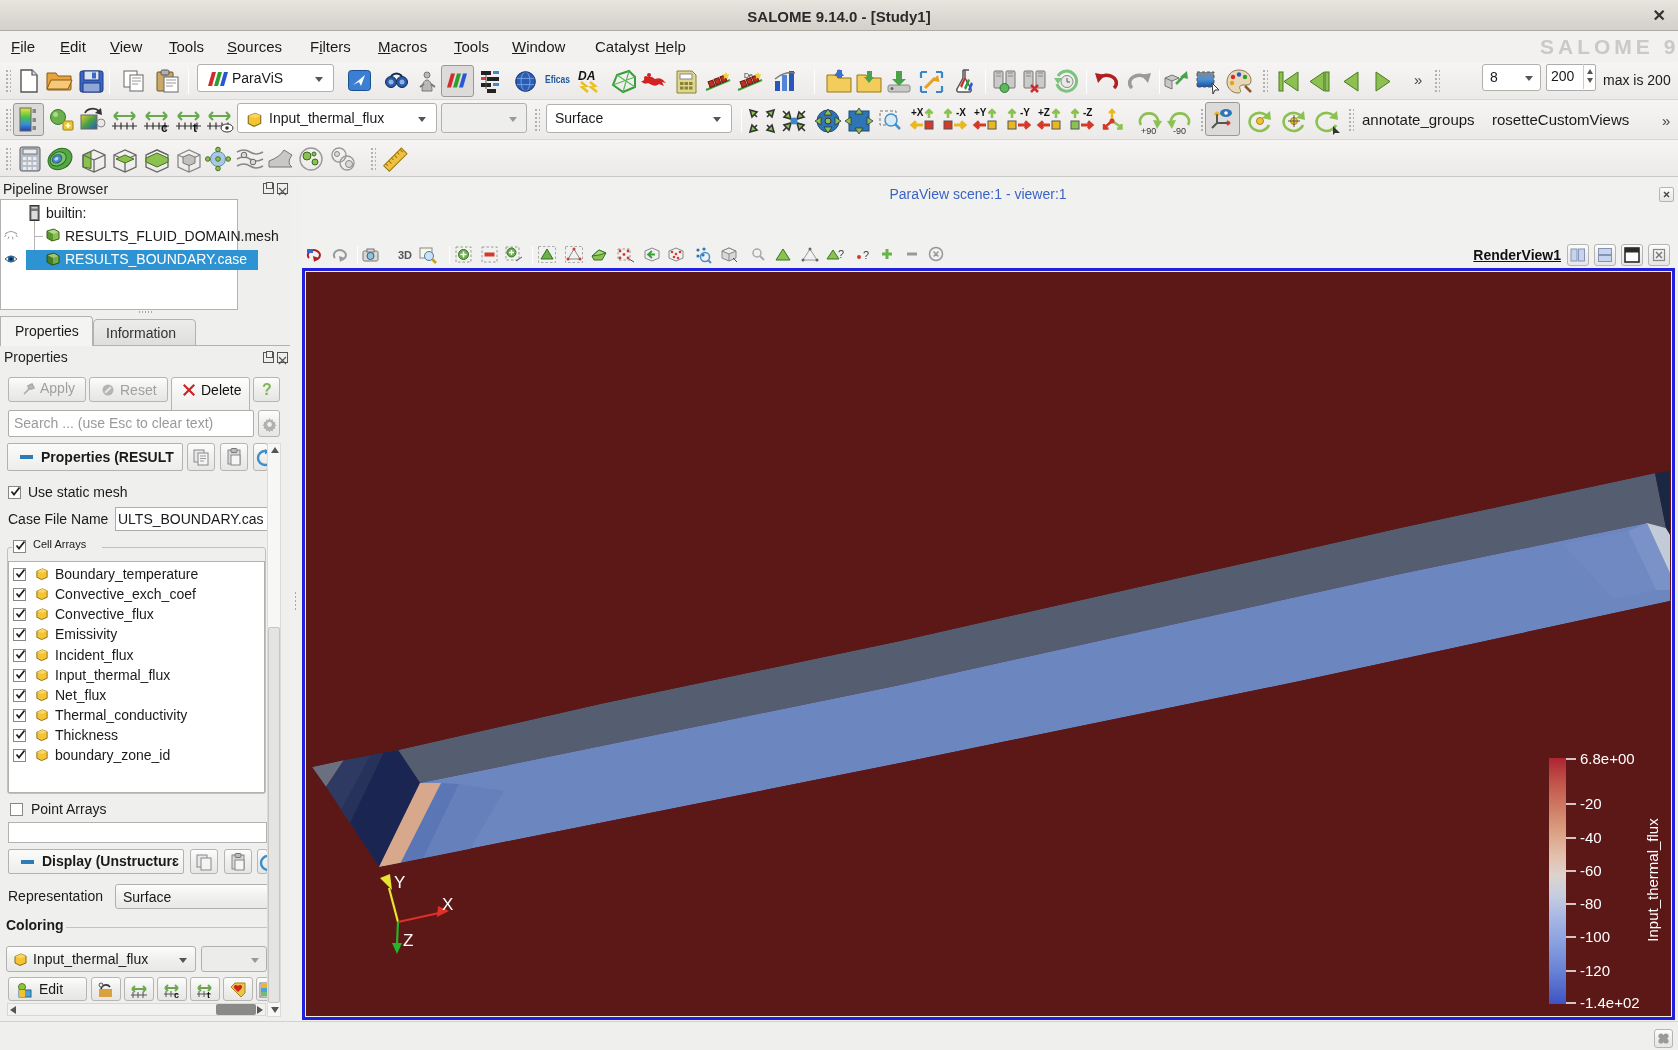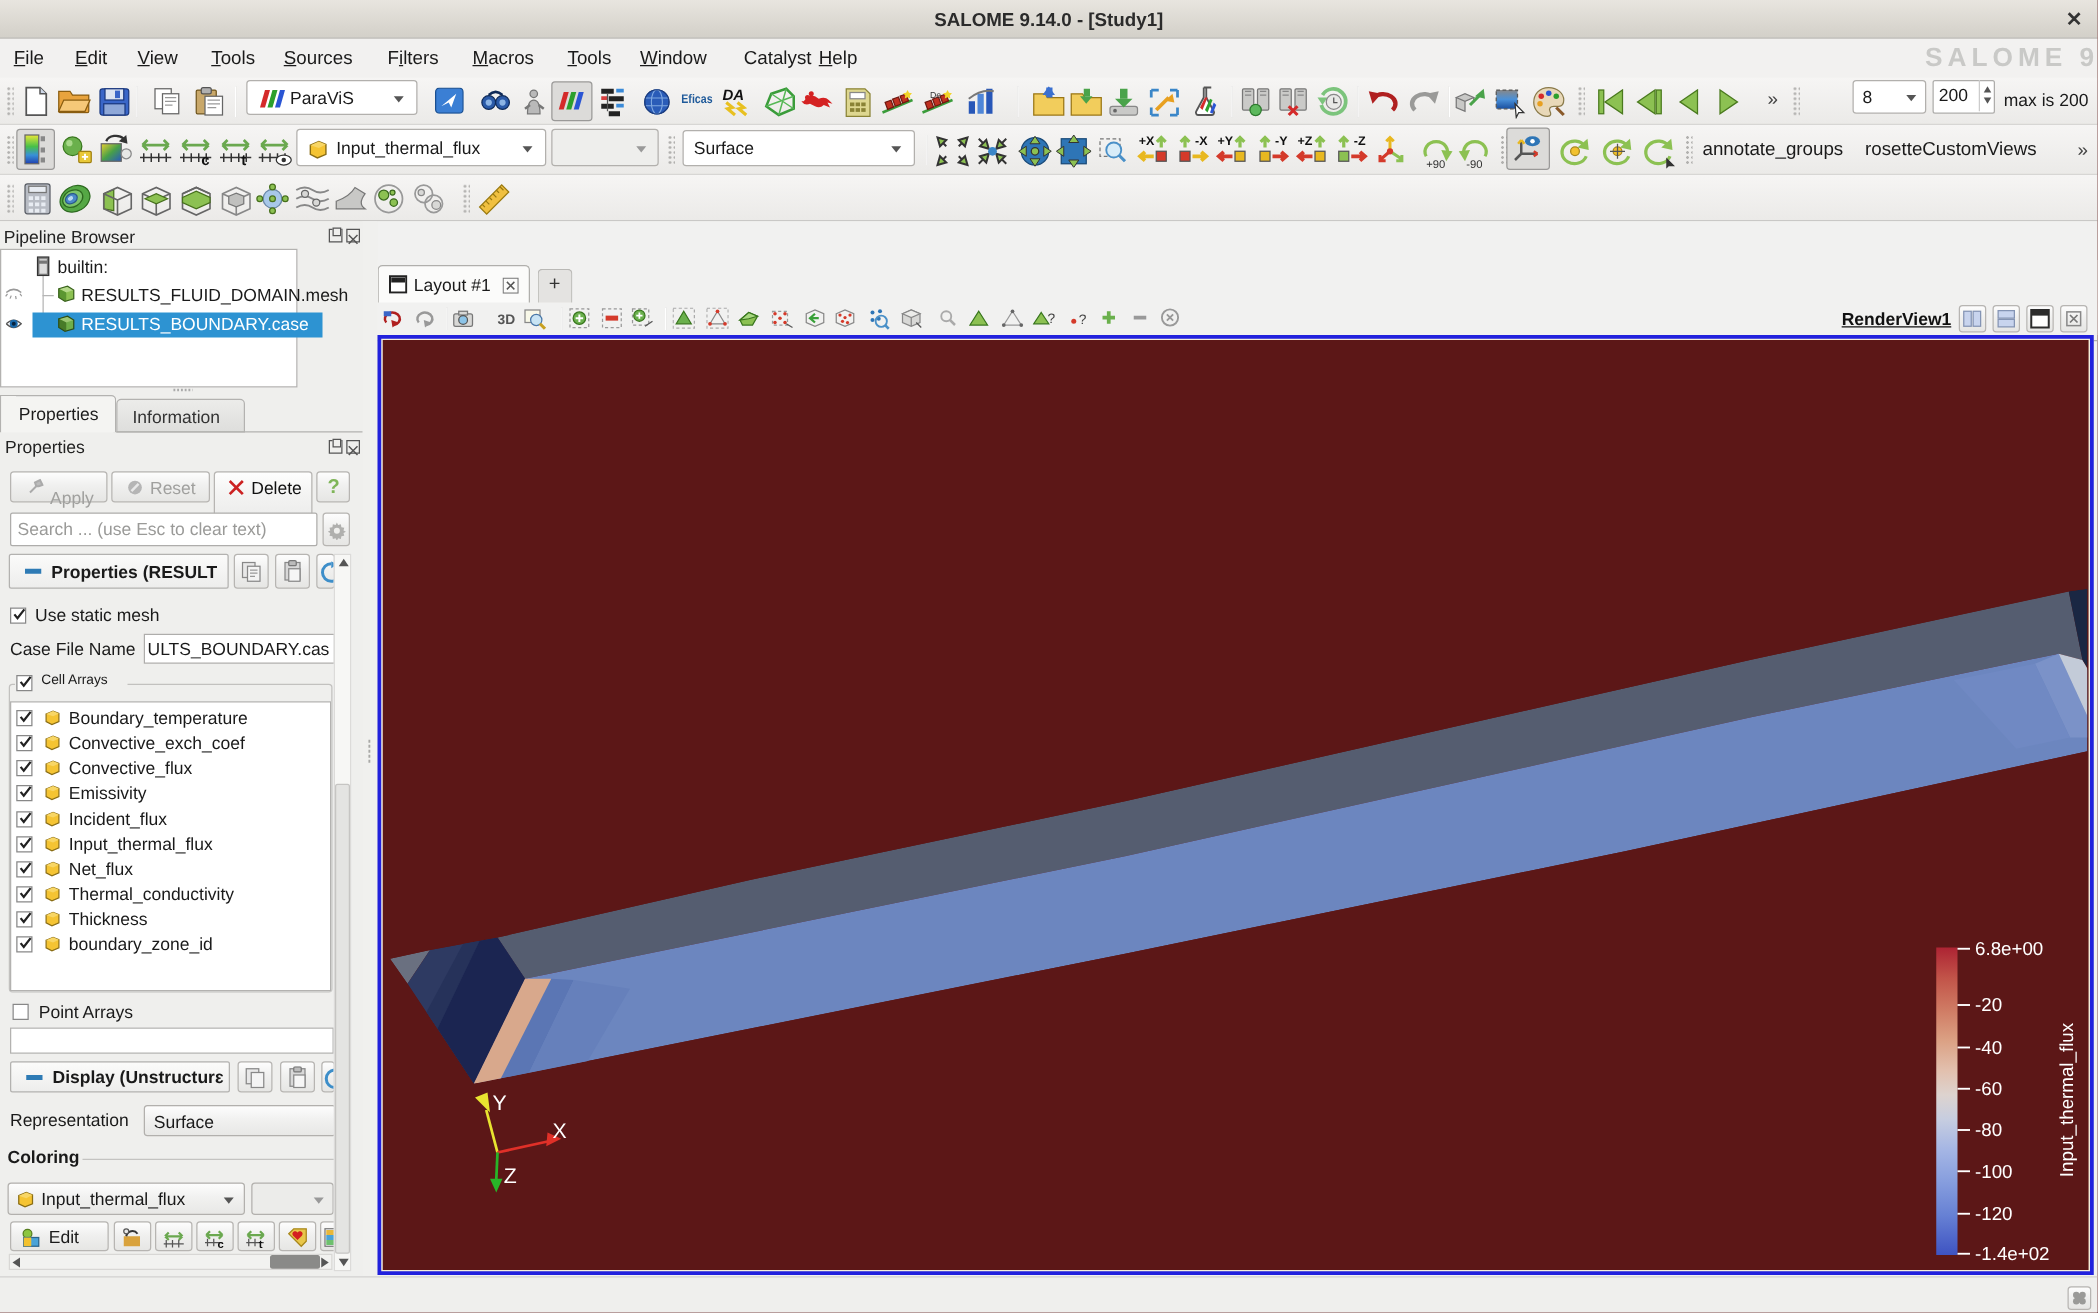--- a/index.html
+++ b/index.html
@@ -680,21 +680,21 @@
       <div class="abs" style="left:2px;top:-2px;width:7px;height:7px;border:1px solid #555;background:#efefed;"></div>
     </div>
   <div class="abs" style="left:277px;top:175px;width:11px;height:11px;border:1px solid #555;"><svg width="9" height="9">
         <path d="M1 1 L8 8 M8 1 L1 8" stroke="#555" stroke-width="1.2"></path>
       </svg></div>
 
   <div class="btn" style="left:8px;top:200px;width:78px;height:25px;">
     <svg class="abs" style="left:12px;top:5px;" width="14" height="14" viewBox="0 0 14 14">
         <path d="M3 11 L8 6 M8 6 l-1-3 4-2 2 4-3 1z" stroke="#aaa" stroke-width="1.6" fill="#bbb"></path>
       </svg>
-    <div class="abs" style="left:31px;top:12px;color:#a0a09e;font-size:14px;">Apply</div>
+    <div class="abs" style="left:31px;top:2px;color:#a0a09e;font-size:14px;">Apply</div>
   </div>
   <div class="btn" style="left:89px;top:200px;width:79px;height:25px;">
     <svg class="abs" style="left:11px;top:5px;" width="14" height="14" viewBox="0 0 14 14">
         <circle cx="7" cy="7" r="5.5" fill="#b5b5b5"></circle>
         <rect x="3" y="6" width="8" height="2" fill="#e8e8e8" transform="rotate(-45 7 7)"></rect>
       </svg>
     <div class="abs" style="left:30px;top:4px;color:#a0a09e;font-size:14px;">Reset</div>
   </div>
   <div class="btn" style="left:171px;top:200px;width:79px;height:38px;background:linear-gradient(#fefefe,#f4f4f3 45%,#ececeb);">
     <svg class="abs" style="left:10px;top:5px;" width="14" height="14" viewBox="0 0 14 14">
@@ -963,38 +963,27 @@
     <div class="abs" style="left:0;top:183px;width:12px;height:376px;background:#e4e4e2;border:1px solid #c6c5c3;border-radius:2px;"></div>
   </div>
 
   <div class="abs" style="left:290px;top:0;width:12px;height:844px;background:#f0f0ee;">
     <div class="abs" style="left:4px;top:414px;width:3px;height:20px;background-image:radial-gradient(circle,#a8a8a6 0.9px,transparent 1.1px);background-size:3px 4px;"></div>
   </div>
 </div>
 
 <div id="central" class="abs" style="left:302px;top:177px;width:1376px;height:844px;background:#f1f1f0;">
 
-
-  <div class="abs" style="left:0;top:31px;width:1376px;height:34px;background:#f1f1f0;">
-    <div class="abs" style="left:0;top:4px;width:122px;height:31px;background:#fbfbfa;border:1px solid #b0afac;border-bottom:none;border-radius:4px 4px 0 0;">
-      <svg class="abs" style="left:8px;top:7px;" width="15" height="15" viewBox="0 0 15 15">
-          <rect x="1" y="1" width="13" height="13" fill="#fff" stroke="#222" stroke-width="1.6"></rect>
-          <rect x="2" y="2" width="11" height="4" fill="#222"></rect>
-        </svg>
-      <div class="abs" style="left:28px;top:7px;font-size:14px;">Layout #1</div>
-      <svg class="abs" style="left:99px;top:9px;" width="13" height="13" viewBox="0 0 13 13">
-          <rect x="0.5" y="0.5" width="12" height="12" fill="none" stroke="#777" stroke-width="1"></rect>
-          <path d="M3.5 3.5 L9.5 9.5 M9.5 3.5 L3.5 9.5" stroke="#555" stroke-width="1.2"></path>
-        </svg>
-    </div>
-    <div class="abs" style="left:128px;top:7px;width:28px;height:28px;background:#e4e3e1;border:1px solid #b9b8b5;border-bottom:none;border-radius:4px 4px 0 0;">
-      <div class="abs" style="left:8px;top:3px;font-size:16px;color:#333;">+</div>
-    </div>
-    <div class="abs" style="left:0;top:64px;width:1376px;height:1px;background:#b0afac;"></div>
-  </div>
+  <div class="abs" style="left:0;top:0;width:1376px;height:31px;background:#f1f1f0;">
+    <div class="abs" style="left:-12px;top:9px;width:1376px;text-align:center;color:#3c63c3;font-size:14px;">ParaView scene:1 - viewer:1</div>
+    <div class="btn" style="left:1357px;top:10px;width:15px;height:15px;border-radius:2px;"><svg width="13" height="13" viewBox="0 0 13 13">
+          <path d="M4 4 L9 9 M9 4 L4 9" stroke="#444" stroke-width="1.4"></path>
+        </svg></div>
+  </div>
+
 
   <div id="vtb" class="abs" style="left:0;top:65px;width:1376px;height:26px;background:#f1f1f0;">
     <div class="abs" style="right:117px;top:5px;font-weight:bold;text-decoration:underline;font-size:14px;color:#111;">RenderView1</div>
     <div class="btn" style="left:1265px;top:2px;width:22px;height:22px;"><svg width="20" height="20" viewBox="0 0 20 20">
           <rect x="3" y="4" width="6" height="12" fill="#c8d4ee" stroke="#8494b4"></rect>
           <rect x="10.5" y="4" width="6" height="12" fill="#c8d4ee" stroke="#8494b4"></rect>
         </svg></div>
     <div class="btn" style="left:1292px;top:2px;width:22px;height:22px;"><svg width="20" height="20" viewBox="0 0 20 20">
           <rect x="3.5" y="3.5" width="13" height="6" fill="#c8d4ee" stroke="#8494b4"></rect>
           <rect x="3.5" y="10.5" width="13" height="6" fill="#c8d4ee" stroke="#8494b4"></rect>

